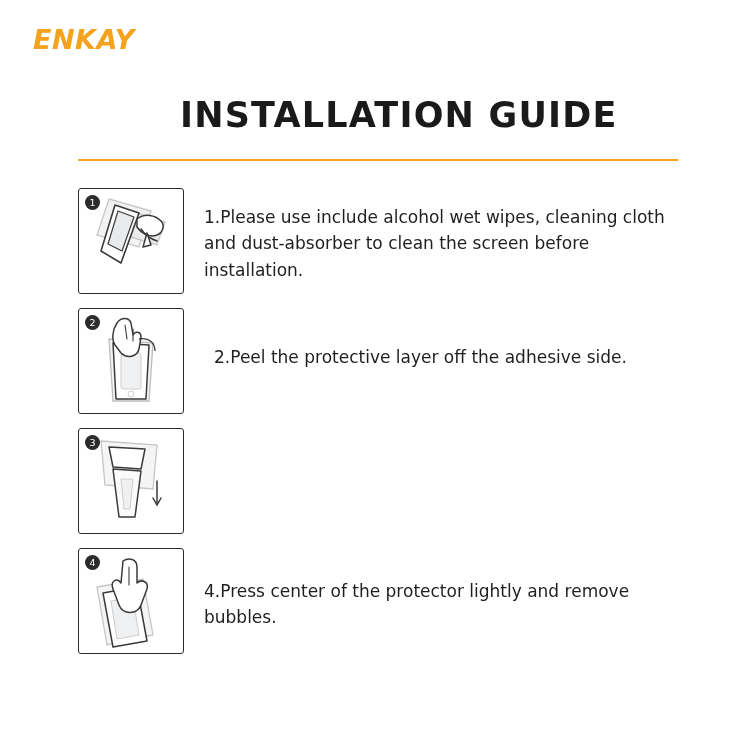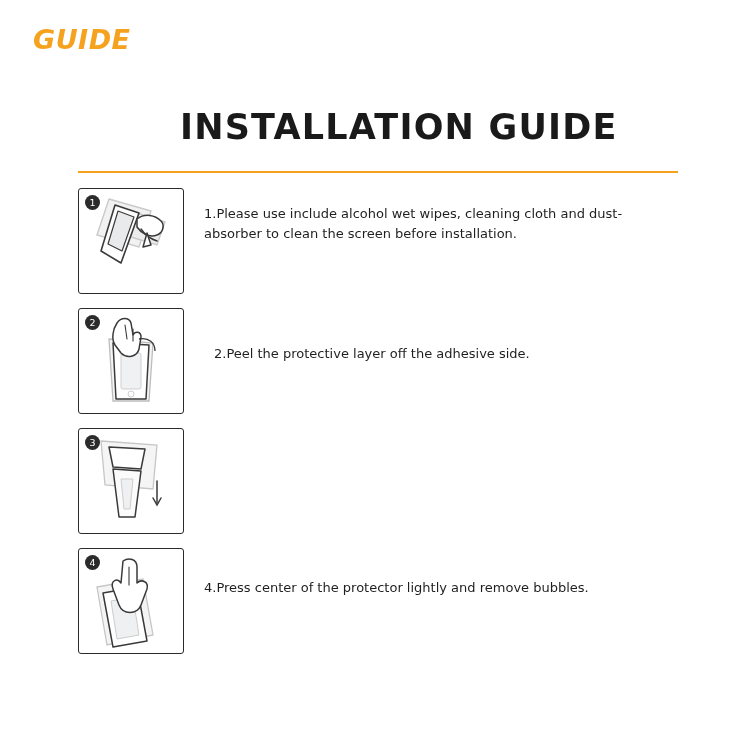--- a/index.html
+++ b/index.html
@@ -37,21 +37,21 @@
     left: 78px;
     top: 96px;
     width: 600px;
   }
   .title {
     font-family: "DejaVu Sans", sans-serif;
     font-weight: bold;
     font-size: 35px;
     letter-spacing: 1.2px;
     color: #1a1a1a;
-    margin: 12px 0 0 102px;
+    margin: 0 0 0 102px;
     line-height: 1.1;
   }
   .title-rule {
     margin-top: 24px;
     width: 600px;
     height: 2px;
     background: #f5a21e;
   }
   .steps {
     position: absolute;
@@ -90,36 +90,36 @@
     z-index: 3;
   }
   .thumb svg {
     position: absolute;
     left: 0;
     top: 0;
   }
   .step-text {
     margin-left: 20px;
     padding-top: 16px;
-    font-size: 13px;
+    font-size: 17px;
     line-height: 1.55;
     color: #1f1f1f;
     font-family: "DejaVu Sans", sans-serif;
     max-width: 474px;
   }
   .step2 .step-text { padding-top: 36px; margin-left: 30px; }
   .step3 .step-text { padding-top: 33px; }
   .step4 .step-text { padding-top: 30px; }
 </style>
 </head>
 <body>
 
 <div class="page">
 
-  <div class="brand">GUIDE</div>
+  <div class="brand">ENKAY</div>
 
   <div class="title-wrap">
     <h1 class="title">INSTALLATION GUIDE</h1>
     <div class="title-rule"></div>
   </div>
 
   <div class="steps">
 
     <div class="step step1">
       <div class="thumb">

